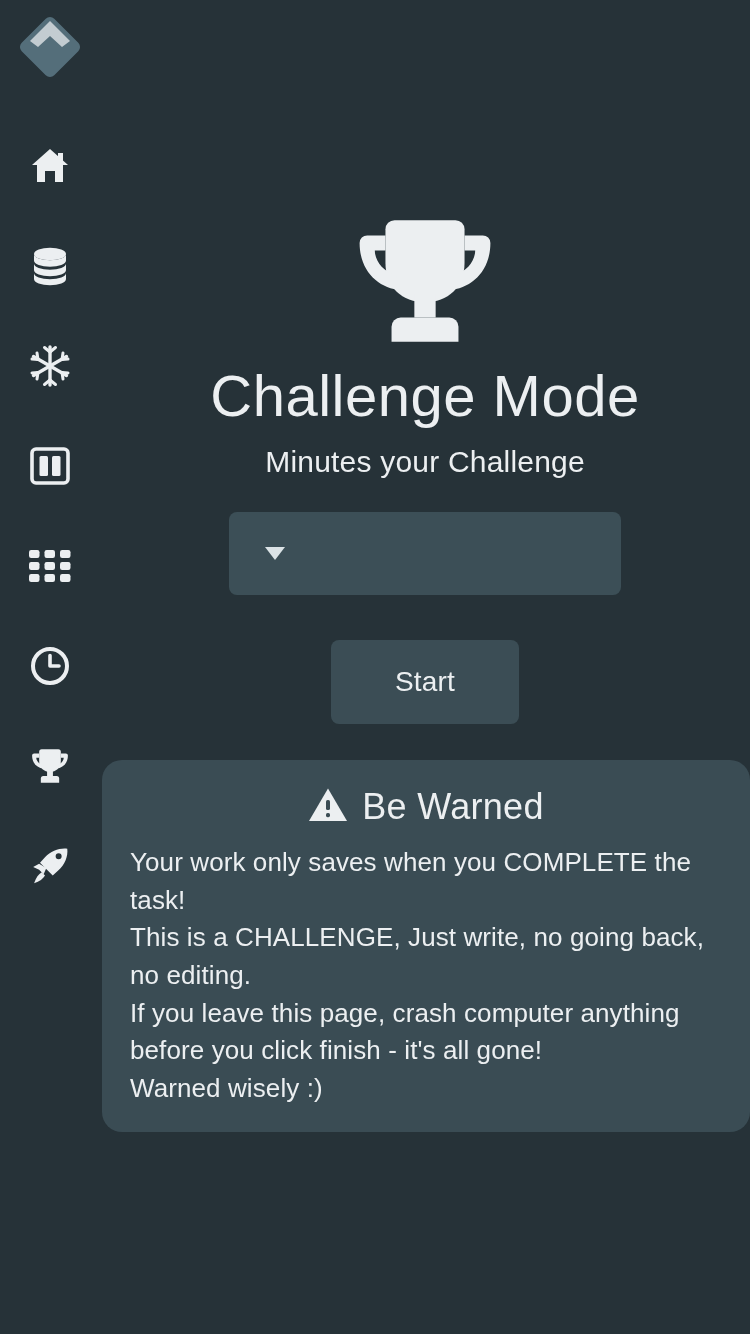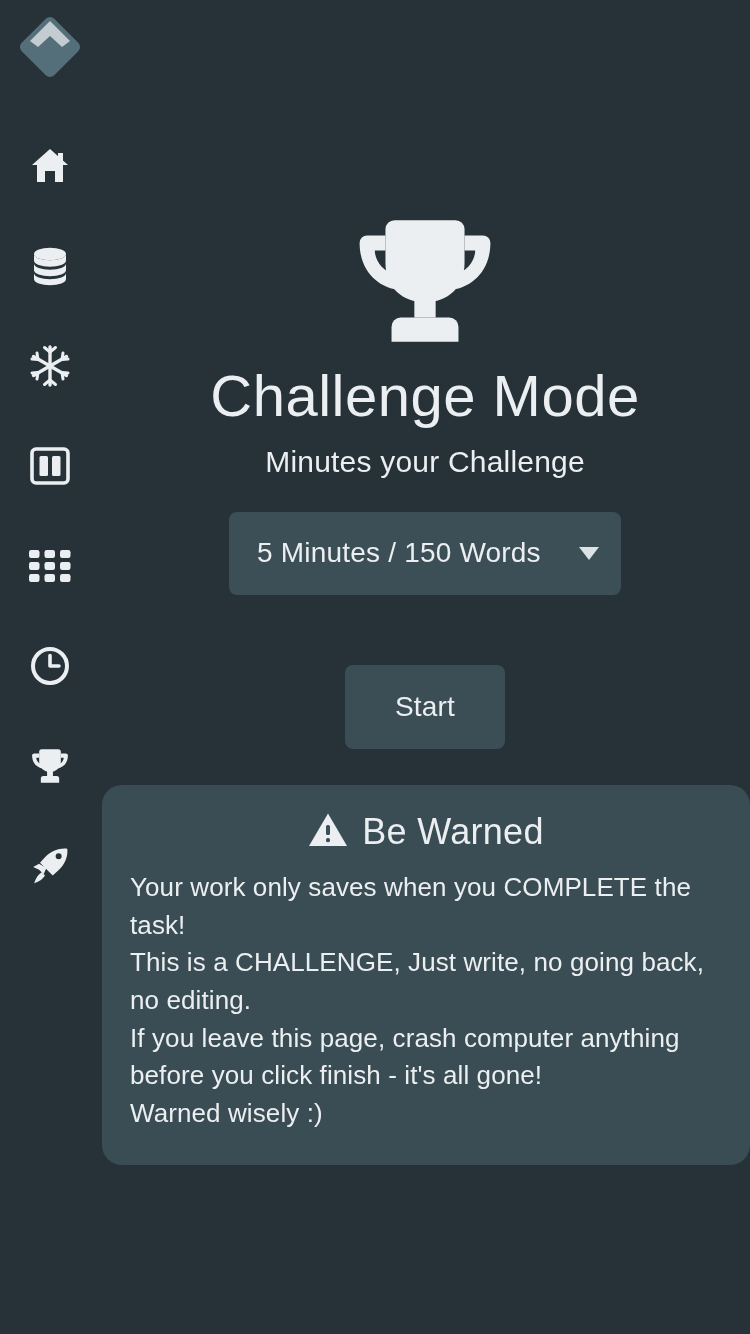--- a/index.html
+++ b/index.html
@@ -132,42 +132,42 @@
   .select-caret {
     width: 0; height: 0;
     border-left: 10px solid transparent;
     border-right: 10px solid transparent;
     border-top: 13px solid #dbe3e6;
     margin-left: 8px;
   }
 
   
   .start-btn {
-    margin-top: 70px;
-    width: 160px;
+    margin-top: 45px;
+    width: 188px;
     height: 84px;
     background: #3b4d55;
     border: none;
     border-radius: 8px;
     color: #eceff1;
     font-family: "Liberation Sans", sans-serif;
     font-size: 28px;
     font-weight: 300;
     cursor: pointer;
     letter-spacing: 0.2px;
   }
 
   
   .warn-panel {
     margin-top: 36px;
     width: 648px;
     margin-left: 2px;
     background: #3a4c54;
     border-radius: 20px;
-    padding: 26px 28px 32px 28px;
+    padding: 26px 28px 24px 28px;
   }
   .warn-head {
     display: flex;
     align-items: center;
     justify-content: center;
     gap: 14px;
     margin-bottom: 16px;
   }
   .warn-title {
     font-size: 36px;
@@ -316,21 +316,20 @@
         <path d="M37 9 h6 a2.5 2.5 0 0 1 2.5 2.5 C45.5 21 39 26.5 32 27 l1.5-5C38 21 40.5 17 40.5 14 H37 Z" fill="#eceff1"></path>
         <rect x="20.5" y="28" width="7" height="8" fill="#eceff1"></rect>
         <path d="M16 36 h16 a3 3 0 0 1 3 3 v5 H13 v-5 a3 3 0 0 1 3-3 Z" fill="#eceff1"></path>
       </svg>
     </div>
 
     <h1 class="page-title">Challenge Mode</h1>
     <div class="page-subtitle">Minutes your Challenge</div>
 
     <div class="select-wrap">
-      <span class="select-value">5 Minutes / 150 Words</span>
       <span class="select-caret"></span>
     </div>
 
     <button class="start-btn">Start</button>
 
     <section class="warn-panel">
       <div class="warn-head">
         <span>
           <svg width="40" height="36" viewBox="0 0 40 36">
             <path d="M20 1.5 L39 34 H1 Z" fill="#eceff1"></path>

